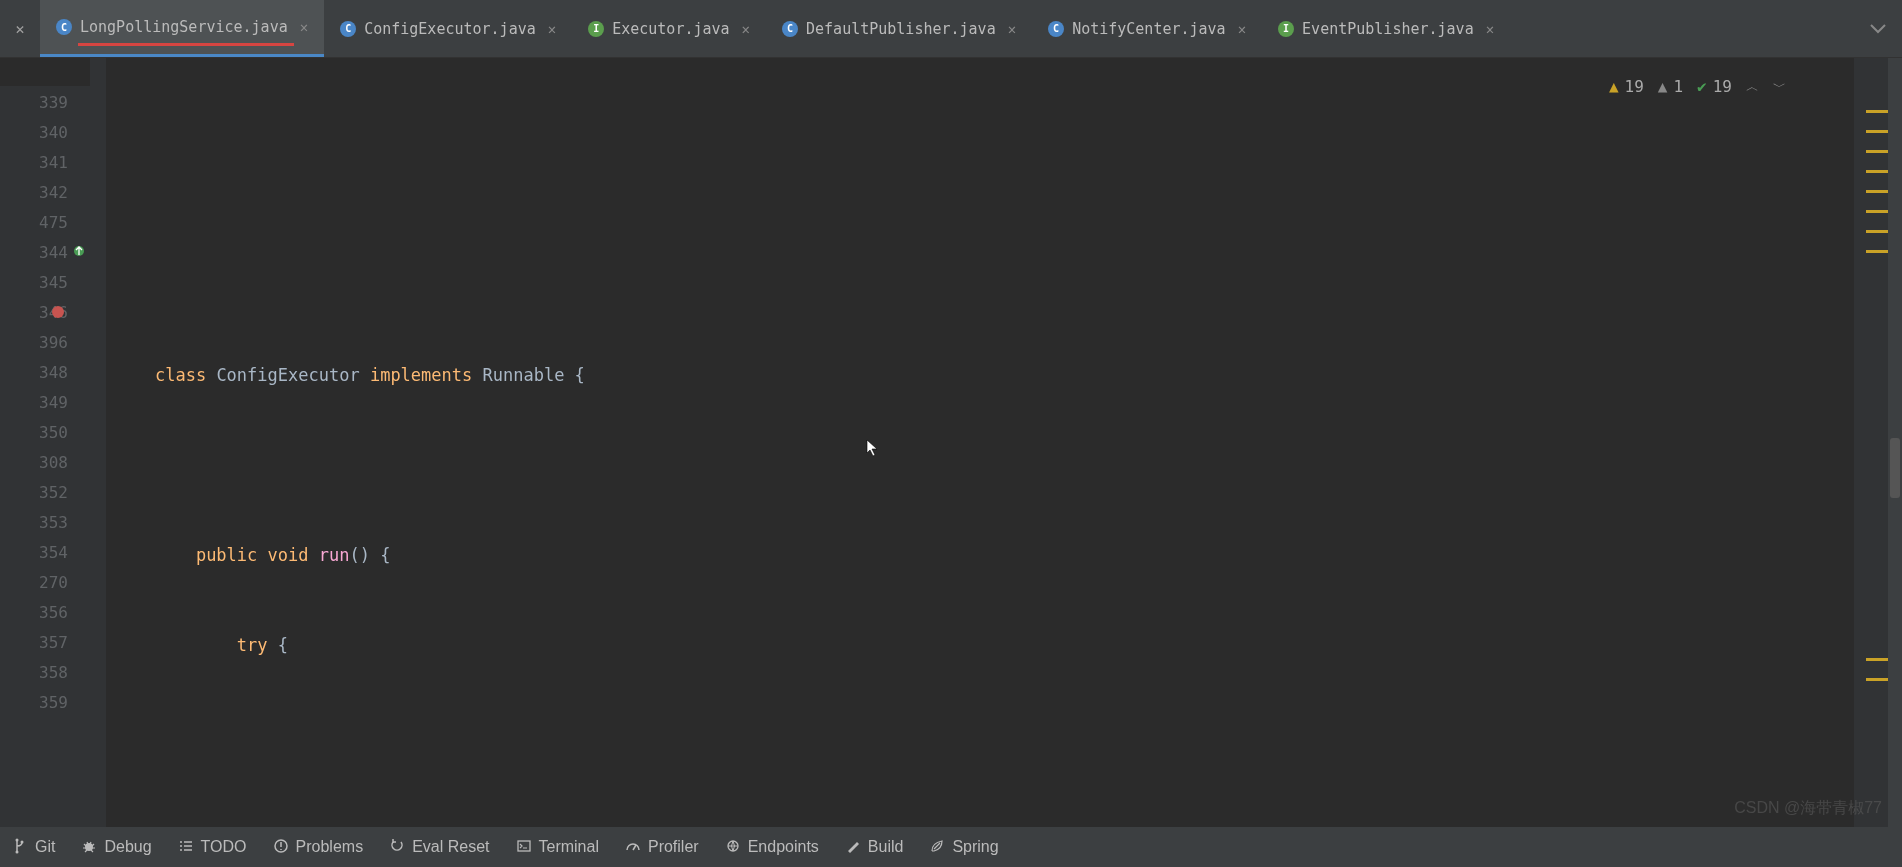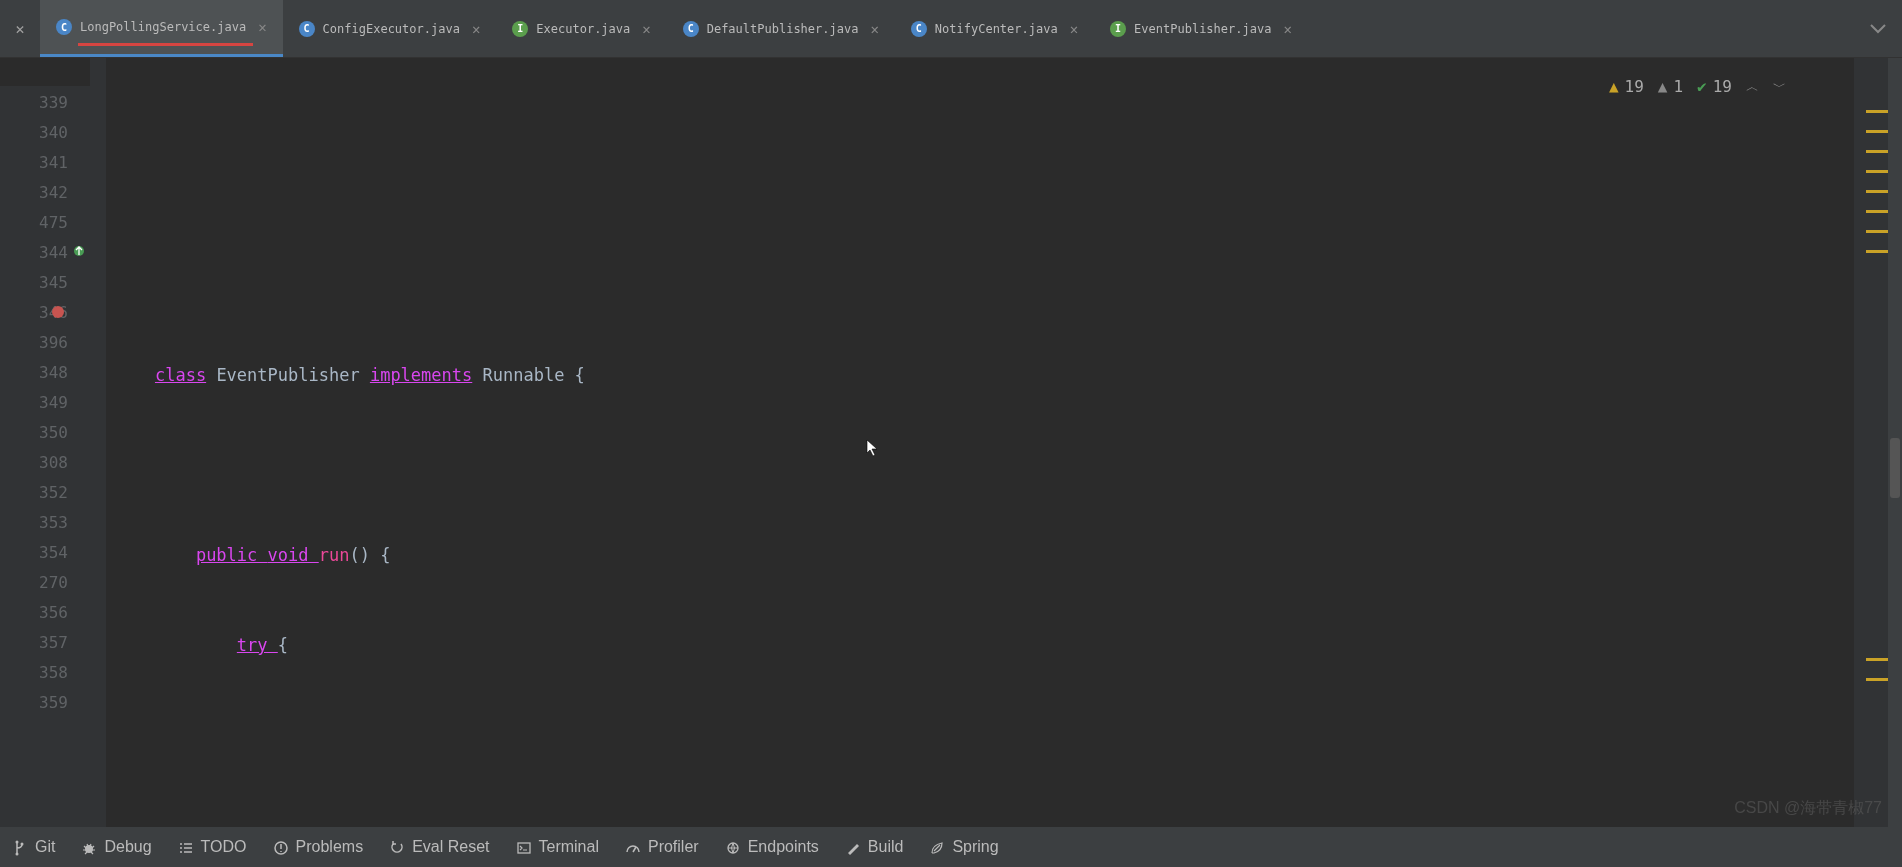--- a/index.html
+++ b/index.html
@@ -49,21 +49,21 @@
   border-radius: 50%;
   display: flex;
   align-items: center;
   justify-content: center;
   font-size: 10px;
   font-weight: bold;
   color: #fff;
 }
 .tab-icon.class { background: #4a86c7; }
 .tab-icon.interface { background: #5b9e4d; }
-.tab-label { font-size: 12px; text-align: center; }
+.tab-label { font-size: 15px; text-align: center; }
 .tab-close { color: #888; font-size: 14px; margin-left: 4px; }
 .tab.active .underline-red {
   position: absolute;
   bottom: 8px;
   left: 38px;
   right: 30px;
   height: 3px;
   background: #d64541;
 }
 .tabs-overflow {
@@ -114,23 +114,23 @@
   background: #2b2b2b;
   font-size: 17px;
   line-height: 30px;
   padding-top: 2px;
   white-space: pre;
   position: relative;
   overflow: hidden;
 }
 .code-line { height: 30px; padding-left: 8px; }
 .code-line.hl-breakpoint { background: #3a2323; }
-.kw { color: #d946ef; text-decoration: underline; }
+.kw { color: #fdba74; }
 .cls { color: #a9b7c6; }
-.method { color: #ec4899; }
+.method { color: #f9a8d4; }
 .static-italic { color: #b8a76d; font-style: italic; }
 .annotation { color: #bbb529; }
 .field { color: #9876aa; }
 .inspection-bar {
   position: absolute;
   top: 10px;
   right: 60px;
   display: flex;
   align-items: center;
   gap: 14px;
@@ -181,21 +181,21 @@
   height: 40px;
   background: #3c3f41;
   display: flex;
   align-items: center;
   padding: 0 12px;
   gap: 26px;
   color: #bbbbbb;
   font-size: 16px;
   font-family: -apple-system, 'Segoe UI', sans-serif;
 }
-.sb-item { display: flex; align-items: flex-end; gap: 7px; cursor: pointer; }
+.sb-item { display: flex; align-items: flex-start; gap: 7px; cursor: pointer; }
 .sb-item svg { width: 16px; height: 16px; }
 .watermark {
   position: absolute;
   right: 20px;
   bottom: 48px;
   color: #5a5a5a;
   font-size: 16px;
   opacity: 0.6;
   font-family: sans-serif;
 }
@@ -292,21 +292,21 @@
       <span class="insp-item"><span class="icon-warn-yellow">▲</span><span>19</span></span>
       <span class="insp-item"><span class="icon-warn-gray">▲</span><span>1</span></span>
       <span class="insp-item"><span class="icon-check-green">✔</span><span>19</span></span>
       <span class="chev">︿</span>
       <span class="chev">﹀</span>
     </div>
 
     
 
     <div class="code-line"></div>
-    <div class="code-line">    <span class="kw">class</span><span class="cls"> EventPublisher </span><span class="kw">implements</span><span class="cls"> Runnable {</span></div>
+    <div class="code-line">    <span class="kw">class</span><span class="cls"> ConfigExecutor </span><span class="kw">implements</span><span class="cls"> Runnable {</span></div>
     <div class="code-line"></div>
     <div class="code-line">        <span class="kw">public </span><span class="kw">void </span><span class="method">run</span><span>() {</span></div>
     <div class="code-line">            <span class="kw">try </span><span>{</span></div>
     
     
     
     
     
     
     

